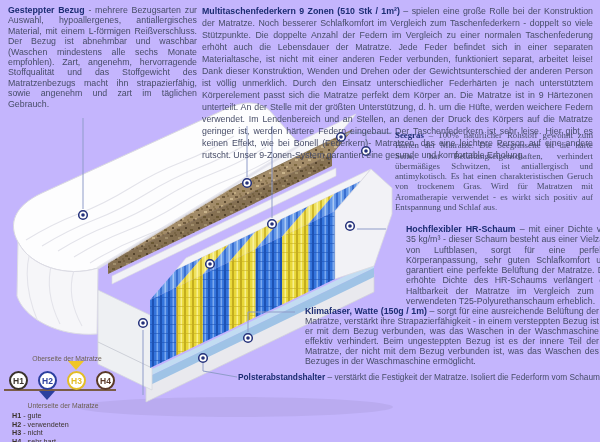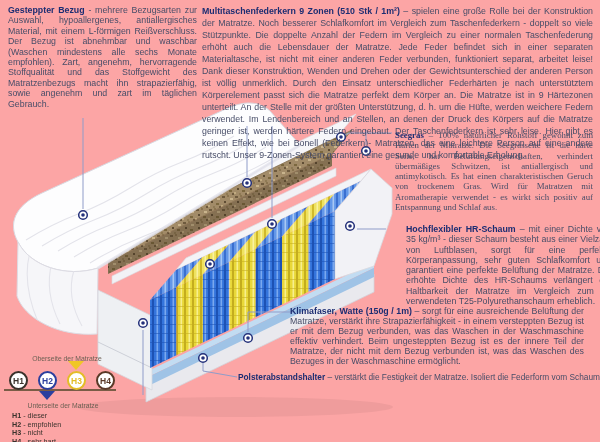--- a/index.html
+++ b/index.html
@@ -1,28 +1,28 @@
 <!DOCTYPE html>
 <html><head>
 <meta charset="utf-8">
 <style>
   html,body{margin:0;padding:0;background:#fff;}
   #stage{
-    position:relative;width:600px;height:442px;background:#fca5a5;
+    position:relative;width:600px;height:442px;background:#c4b5fd;
     outline:1px solid #dcdcdc;overflow:hidden;
     font-family:"Liberation Sans",sans-serif;color:#474d68;
   }
   svg{position:absolute;left:0;top:0;}
   .tb{position:absolute;text-align:justify;font-size:8.8px;line-height:10.2px;}
   .tb .h{font-weight:bold;color:#1c2d72;}
   .tb-left   {left:8px;  top:5px;  width:189px;line-height:10.4px;}
   .tb-right  {left:202px;top:5px;  width:391px;line-height:12px;}
   .tb-seegras{left:395px;top:130px;width:198px;line-height:10.3px;font-family:Liberation Serif, serif;}
   .tb-hr     {left:388px;top:224px;width:205px;line-height:10.3px;margin-left:18px;}
-  .tb-klima  {left:290px;top:306px;width:294px;line-height:10.0px;}
+  .tb-klima  {left:305px;top:306px;width:294px;line-height:10.0px;}
   .tb-polster{left:238px;top:372px;width:360px;white-space:nowrap;font-size:8.3px;text-align:center;}
   .tb-t25    {left:145px;top:396px;width:448px;line-height:10.5px;}
   
   .lg{position:absolute;}
   .lg-top{left:12px;top:355px;width:110px;text-align:center;font-size:6.8px;color:#6b5f52;}
   .lg-bottom{left:8px;top:402px;width:110px;text-align:center;font-size:6.8px;color:#6b5f52;}
   .hz{position:absolute;top:371px;width:19px;height:19px;border-radius:50%;border:2px solid;
       display:flex;align-items:center;justify-content:center;font-size:8.5px;font-weight:bold;
       background:#fff;box-sizing:border-box;z-index:2;}
   .hz1{left:9px; color:#3a322c;border-color:#3a322c;}
@@ -226,20 +226,20 @@
     <div class="hz hz3">
         <span>H3</span>
       </div>
     <div class="hz hz4">
         <span>H4</span>
       </div>
     <div class="lg lg-line"></div>
     <div class="lg arr arr-blue"></div>
     <div class="lg lg-bottom">Unterseite der Matratze</div>
     <div class="lg lg-items">
-      <div><b>H1</b> <span>- dieser</span></div>
-      <div><b>H2</b> <span>- empfohlen</span></div>
+      <div><b>H1</b> <span>- gute</span></div>
+      <div><b>H2</b> <span>- verwendeten</span></div>
       <div><b>H3</b> <span>- nicht</span></div>
       <div><b>H4</b> <span>- sehr hart</span></div>
     </div>
   </div>
 
 </div>
 
 </body></html>

